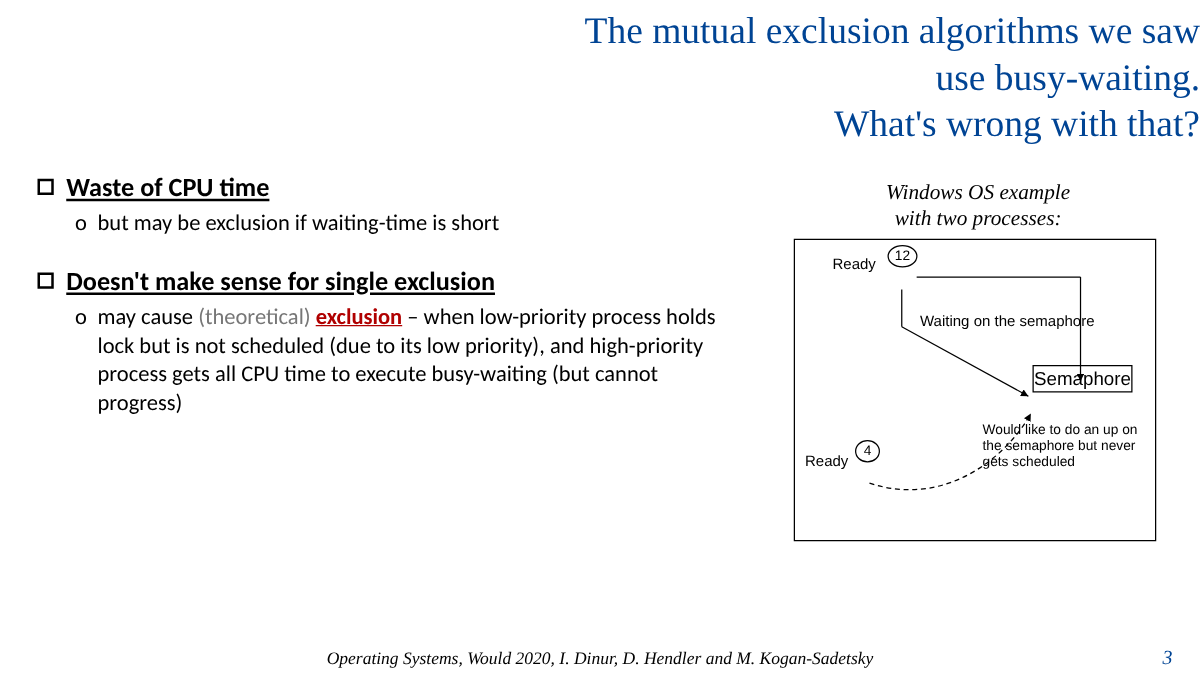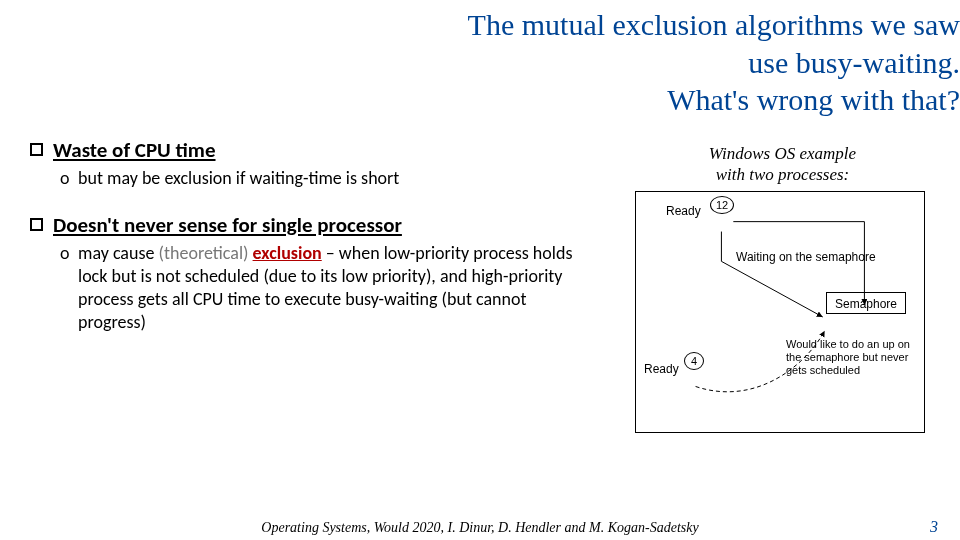--- a/index.html
+++ b/index.html
@@ -15,21 +15,21 @@
   .sub-item { display: flex; margin-left: 30px; margin-top: 4px; margin-bottom: 22px; }
   .bullet-o { width: 18px; flex: 0 0 auto; font-size: 18px; line-height: 1.25; }
   .sub-txt { font-size: 18px; line-height: 1.28; max-width: 520px; }
   .deadlock { color: #b00000; font-weight: 700; text-decoration: underline; }
   .theo { color: #777; }
   .caption { font-family: "Times New Roman", Times, serif; font-style: italic; font-size: 17px; text-align: center; line-height: 1.25; margin-bottom: 6px; }
   .diagram { width: 290px; height: 242px; border: 1px solid #000; background: #fff; position: relative; font-family: Arial, sans-serif; font-size: 12px; }
   .diagram .ready1 { position: absolute; left: 30px; top: 12px; }
   .diagram .c12 { position: absolute; left: 74px; top: 4px; width: 24px; height: 18px; border:1px solid #000; border-radius: 50%; text-align:center; font-size:11px; line-height:17px; }
   .diagram .wait { position: absolute; left: 100px; top: 58px; }
-  .diagram .sembox { position: absolute; left: 190px; top: 100px; width: 80px; height: 22px; border:1px solid #000; text-align:center; line-height:22px; font-size:12px; }
+  .diagram .sembox { position: absolute; left: 190px; top: 100px; width: 80px; height: 22px; border:1px solid #000; text-align:center; line-height:22px; font-size:15px; }
   .diagram .ready2 { position: absolute; left: 8px; top: 170px; }
   .diagram .c4 { position: absolute; left: 48px; top: 160px; width: 20px; height: 18px; border:1px solid #000; border-radius:50%; text-align:center; font-size:11px; line-height:17px; }
   .diagram .note { position: absolute; left: 150px; top: 146px; width: 135px; font-size: 11px; line-height: 1.2; }
   .diagram svg { position:absolute; left:0; top:0; width:100%; height:100%; }
   .footer { position: absolute; bottom: 10px; left: 0; width: 100%; font-family: "Times New Roman", Times, serif; font-style: italic; font-size: 14px; text-align: center; color: #000; }
   .pagenum { position: absolute; right: 22px; bottom: 10px; font-family: "Times New Roman", Times, serif; font-style: italic; font-size: 16px; color: #004494; }
 </style>
 </head>
 <body>
 
@@ -47,21 +47,21 @@
         <span class="bullet-sq"></span>
         <span class="main-txt">Waste of CPU time</span>
       </div>
       <div class="sub-item">
         <span class="bullet-o">o</span>
         <span class="sub-txt">but may be exclusion if waiting-time is short</span>
       </div>
 
       <div class="main-item">
         <span class="bullet-sq"></span>
-        <span class="main-txt">Doesn't never sense for single processor</span>
+        <span class="main-txt">Doesn't make sense for single exclusion</span>
       </div>
       <div class="sub-item">
         <span class="bullet-o">o</span>
         <span class="sub-txt">
           <span>may cause </span><span class="theo">(theoretical) </span><span class="deadlock">exclusion</span><span> – when low-priority process holds lock but is not scheduled (due to its low priority), and high-priority process gets all CPU time to execute busy-waiting (but cannot progress)</span>
         </span>
       </div>
 
     </div>
     <div class="right">

